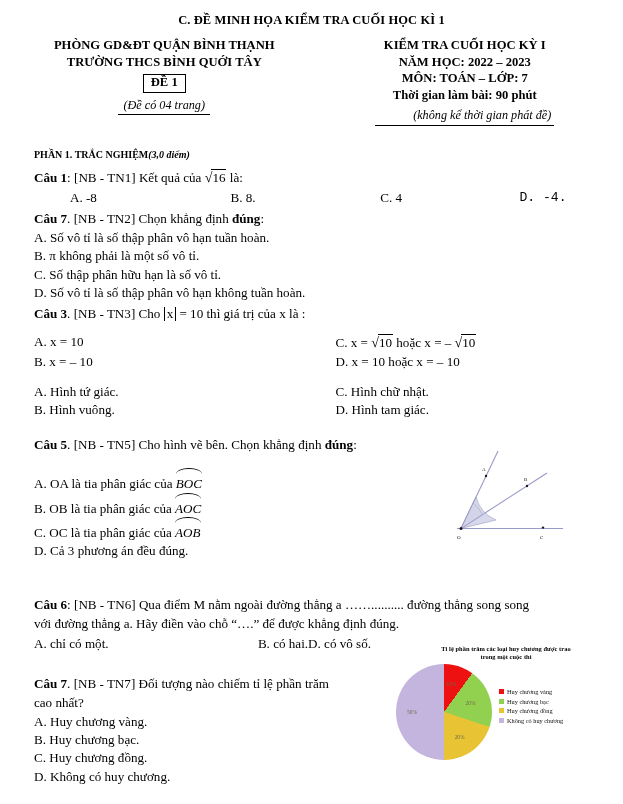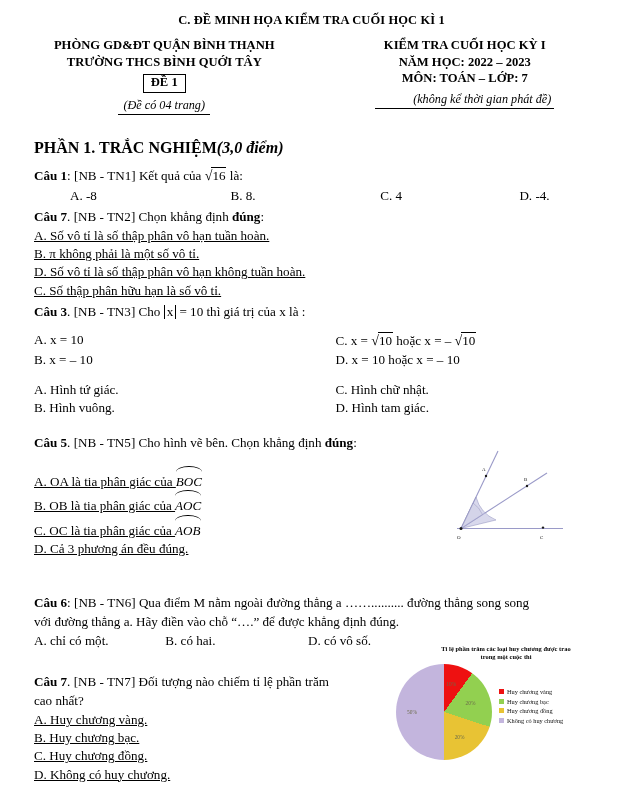--- a/index.html
+++ b/index.html
@@ -72,37 +72,37 @@
 
   
   .content {
     margin-top: 22px;
     padding: 0 18px 0 34px;
     font-size: 13.1px;
     line-height: 1.39;
   }
   .section-title {
     font-weight: bold;
-    font-size: 16px;
+    font-size: 10px;
     margin-bottom: 7px;
   }
   .section-title .pts {
     font-style: italic;
     font-weight: bold;
   }
   .q {
     margin-top: 3px;
   }
   .q-stem {
     margin-bottom: 1px;
   }
   .q-num { font-weight: bold; }
   .b { font-weight: bold; }
   .opt-line { white-space: nowrap; }
-  .opts-stack .opt-line { display: block; text-decoration: underline; }
+  .opts-stack .opt-line { display: block; }
 
   
   .opts-2col {
     display: flex;
     width: 100%;
   }
   .opts-2col .col {
     flex: 0 0 50%;
   }
   .opts-2col .col.shift { padding-left: 16px; }
@@ -110,26 +110,26 @@
   
   .opts-4col {
     display: flex;
     width: 100%;
     padding-left: 36px;
     box-sizing: border-box;
   }
   .opts-4col .c1 { flex: 0 0 30%; }
   .opts-4col .c2 { flex: 0 0 28%; }
   .opts-4col .c3 { flex: 0 0 26%; }
-  .opts-4col .c4 { flex: 0 0 16%; }
+  .opts-4col .c4 { flex: 0 0 16%; font-family: Liberation Mono, monospace; }
 
   
   .opts-inline-6 { display: flex; }
   .opts-inline-6 .o1 { flex: 0 0 23%; }
-  .opts-inline-6 .o2 { flex: 0 0 25%; }
+  .opts-inline-6 .o2 { flex: 0 0 25%; text-align: right; }
   .opts-inline-6 .o3 { flex: 0 0 24%; }
   .opts-inline-6 .o4 { flex: 0 0 20%; }
 
   
   .sqrt {
     display: inline-block;
     white-space: nowrap;
   }
   .sqrt > .rad { font-size: 14px; }
   .sqrt > .rand {
@@ -247,20 +247,21 @@
     <div class="header-col left">
       <div class="hdr-line">PHÒNG GD&amp;ĐT QUẬN BÌNH THẠNH</div>
       <div class="hdr-line">TRƯỜNG THCS BÌNH QUỚI TÂY</div>
       <div><span class="de-box">ĐỀ  1</span></div>
       <div><span class="italic-underline">(Đề có 04 trang)</span></div>
     </div>
     <div class="header-col right">
       <div class="hdr-line">KIỂM TRA CUỐI HỌC KỲ I</div>
       <div class="hdr-line">NĂM HỌC: 2022 – 2023</div>
       <div class="hdr-line">MÔN: TOÁN – LỚP: 7</div>
+      <div class="hdr-line">Thời gian làm bài: 90 phút</div>
       <div><span class="italic-underline wide">(không kể thời gian phát đề)</span></div>
     </div>
   </div>
 
   <div class="content">
 
     <div class="section-title">
       <span>PHẦN 1. TRẮC NGHIỆM</span><span class="pts">(3,0 điểm)</span>
     </div>
 
@@ -276,22 +277,22 @@
       </div>
     </div>
 
     <div class="q">
       <div class="q-stem">
         <span class="q-num">Câu 7</span><span>. </span><span>[NB - TN2] </span><span>Chọn khẳng định </span><span class="b">đúng</span><span>:</span>
       </div>
       <div class="opts-stack">
         <div class="opt-line">A. Số vô tỉ là số thập phân vô hạn tuần hoàn.</div>
         <div class="opt-line">B. π không phải là một số vô tỉ.</div>
+        <div class="opt-line">C. Số thập phân hữu hạn là số vô tỉ.</div>
         <div class="opt-line">D. Số vô tỉ là số thập phân vô hạn không tuần hoàn.</div>
-        <div class="opt-line">C. Số thập phân hữu hạn là số vô tỉ.</div>
       </div>
     </div>
 
     <div class="q">
       <div class="q-stem">
         <span class="q-num">Câu 3</span><span>. </span><span>[NB - TN3] </span><span> Cho </span><span class="absbar">x</span><span> = 10 thì giá trị của x là :</span>
       </div>
       <div class="spacer-sm"></div>
       <div class="opts-2col">
         <div class="col opt-line">A.  x = 10</div>

